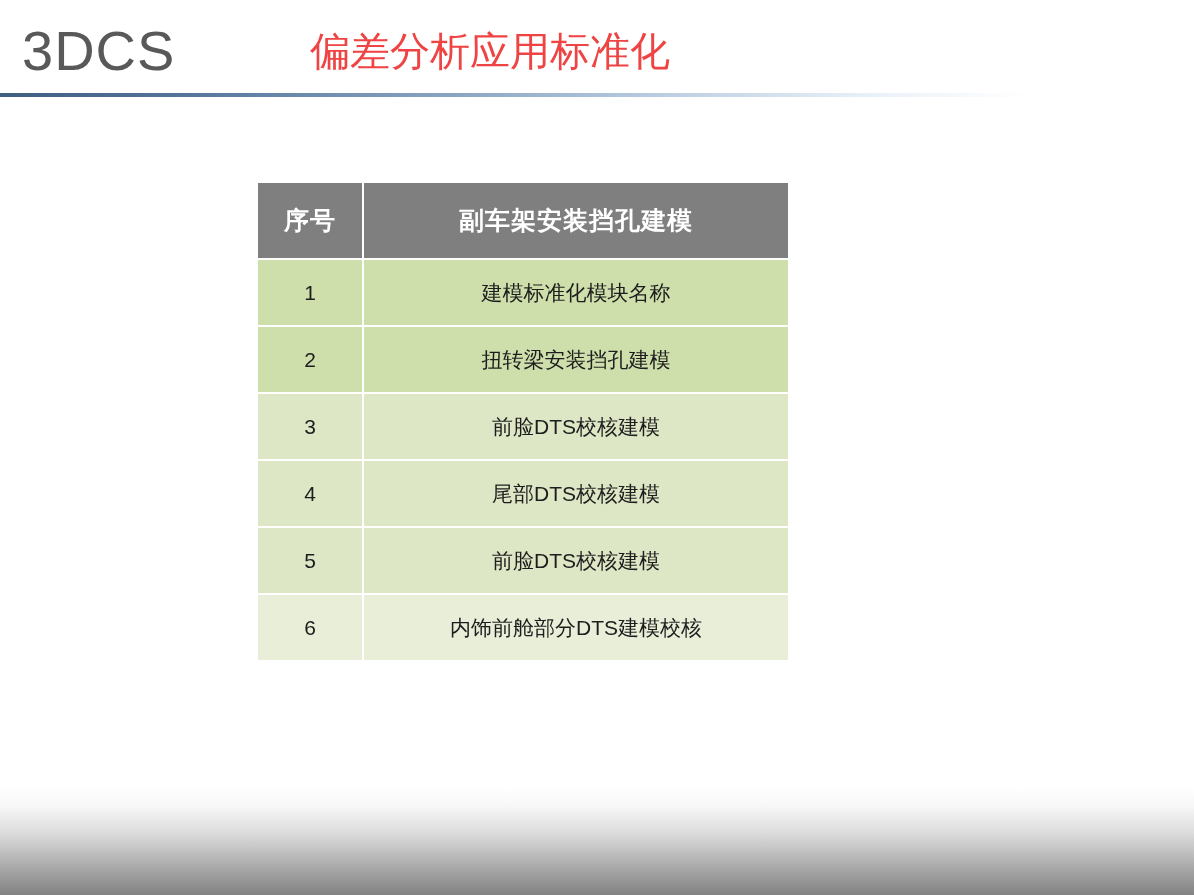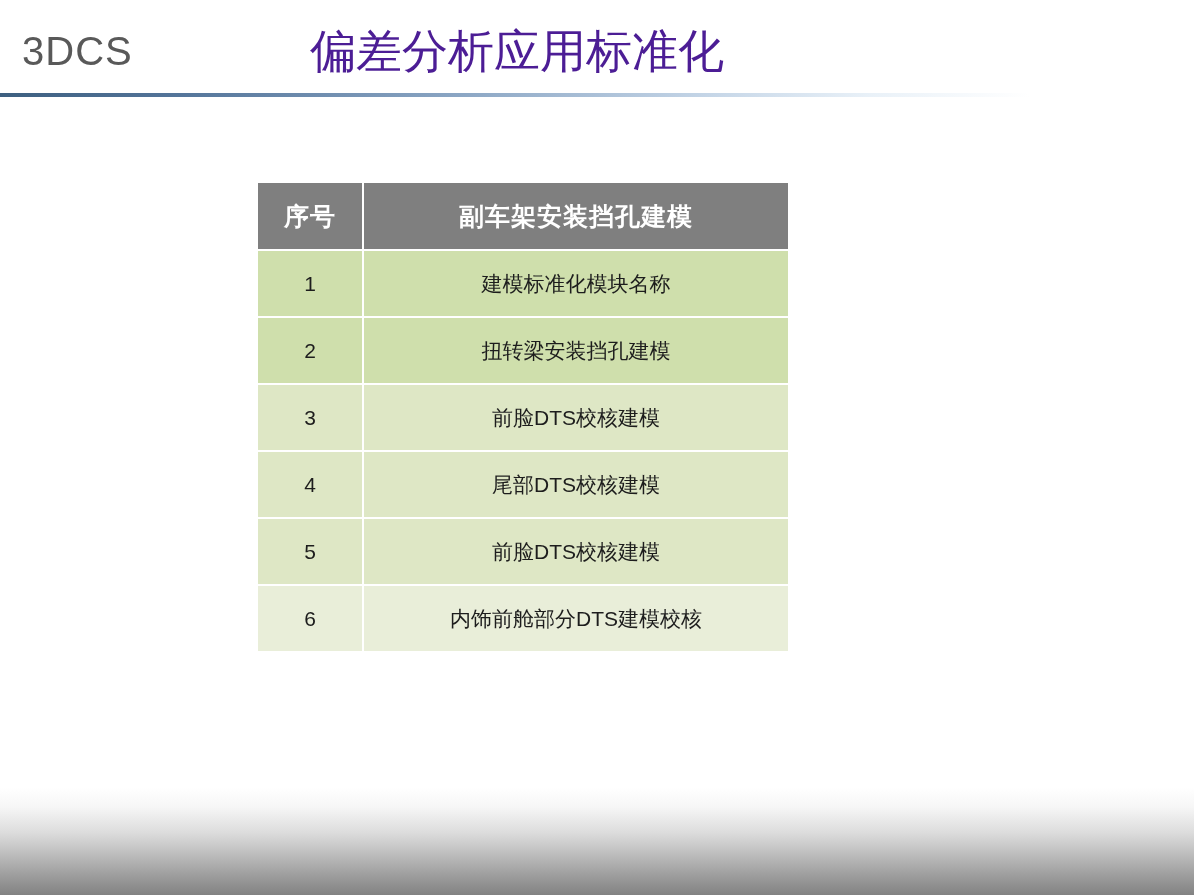--- a/index.html
+++ b/index.html
@@ -20,34 +20,34 @@
     position: absolute;
     left: 0;
     top: 0;
     width: 1194px;
     height: 97px;
   }
   #brand-logo {
     position: absolute;
     left: 22px;
     top: 27px;
-    font-size: 40px;
+    font-size: 56px;
     font-weight: 400;
     color: #595959;
     letter-spacing: 1px;
     line-height: 48px;
     white-space: nowrap;
   }
   #slide-title {
     position: absolute;
     left: 310px;
     top: 22px;
-    font-size: 46px;
+    font-size: 40px;
     font-weight: 400;
-    color: #4c1d95;
+    color: #ef4444;
     line-height: 58px;
     white-space: nowrap;
   }
   #header-rule {
     position: absolute;
     left: 0;
     top: 93px;
     width: 1194px;
     height: 4px;
     background: linear-gradient(to right,
@@ -74,21 +74,21 @@
   #module-table col.col-name  { width: 424px; }
 
   #module-table th,
   #module-table td {
     padding: 0;
     margin: 0;
     text-align: center;
     vertical-align: middle;
   }
   #module-table thead th {
-    height: 66px;
+    height: 75px;
     background: #7f7f7f;
     color: #ffffff;
     font-size: 25px;
     font-weight: bold;
     letter-spacing: 1px;
   }
   #module-table tbody td {
     height: 65px;
     font-size: 21px;
     font-weight: 400;

